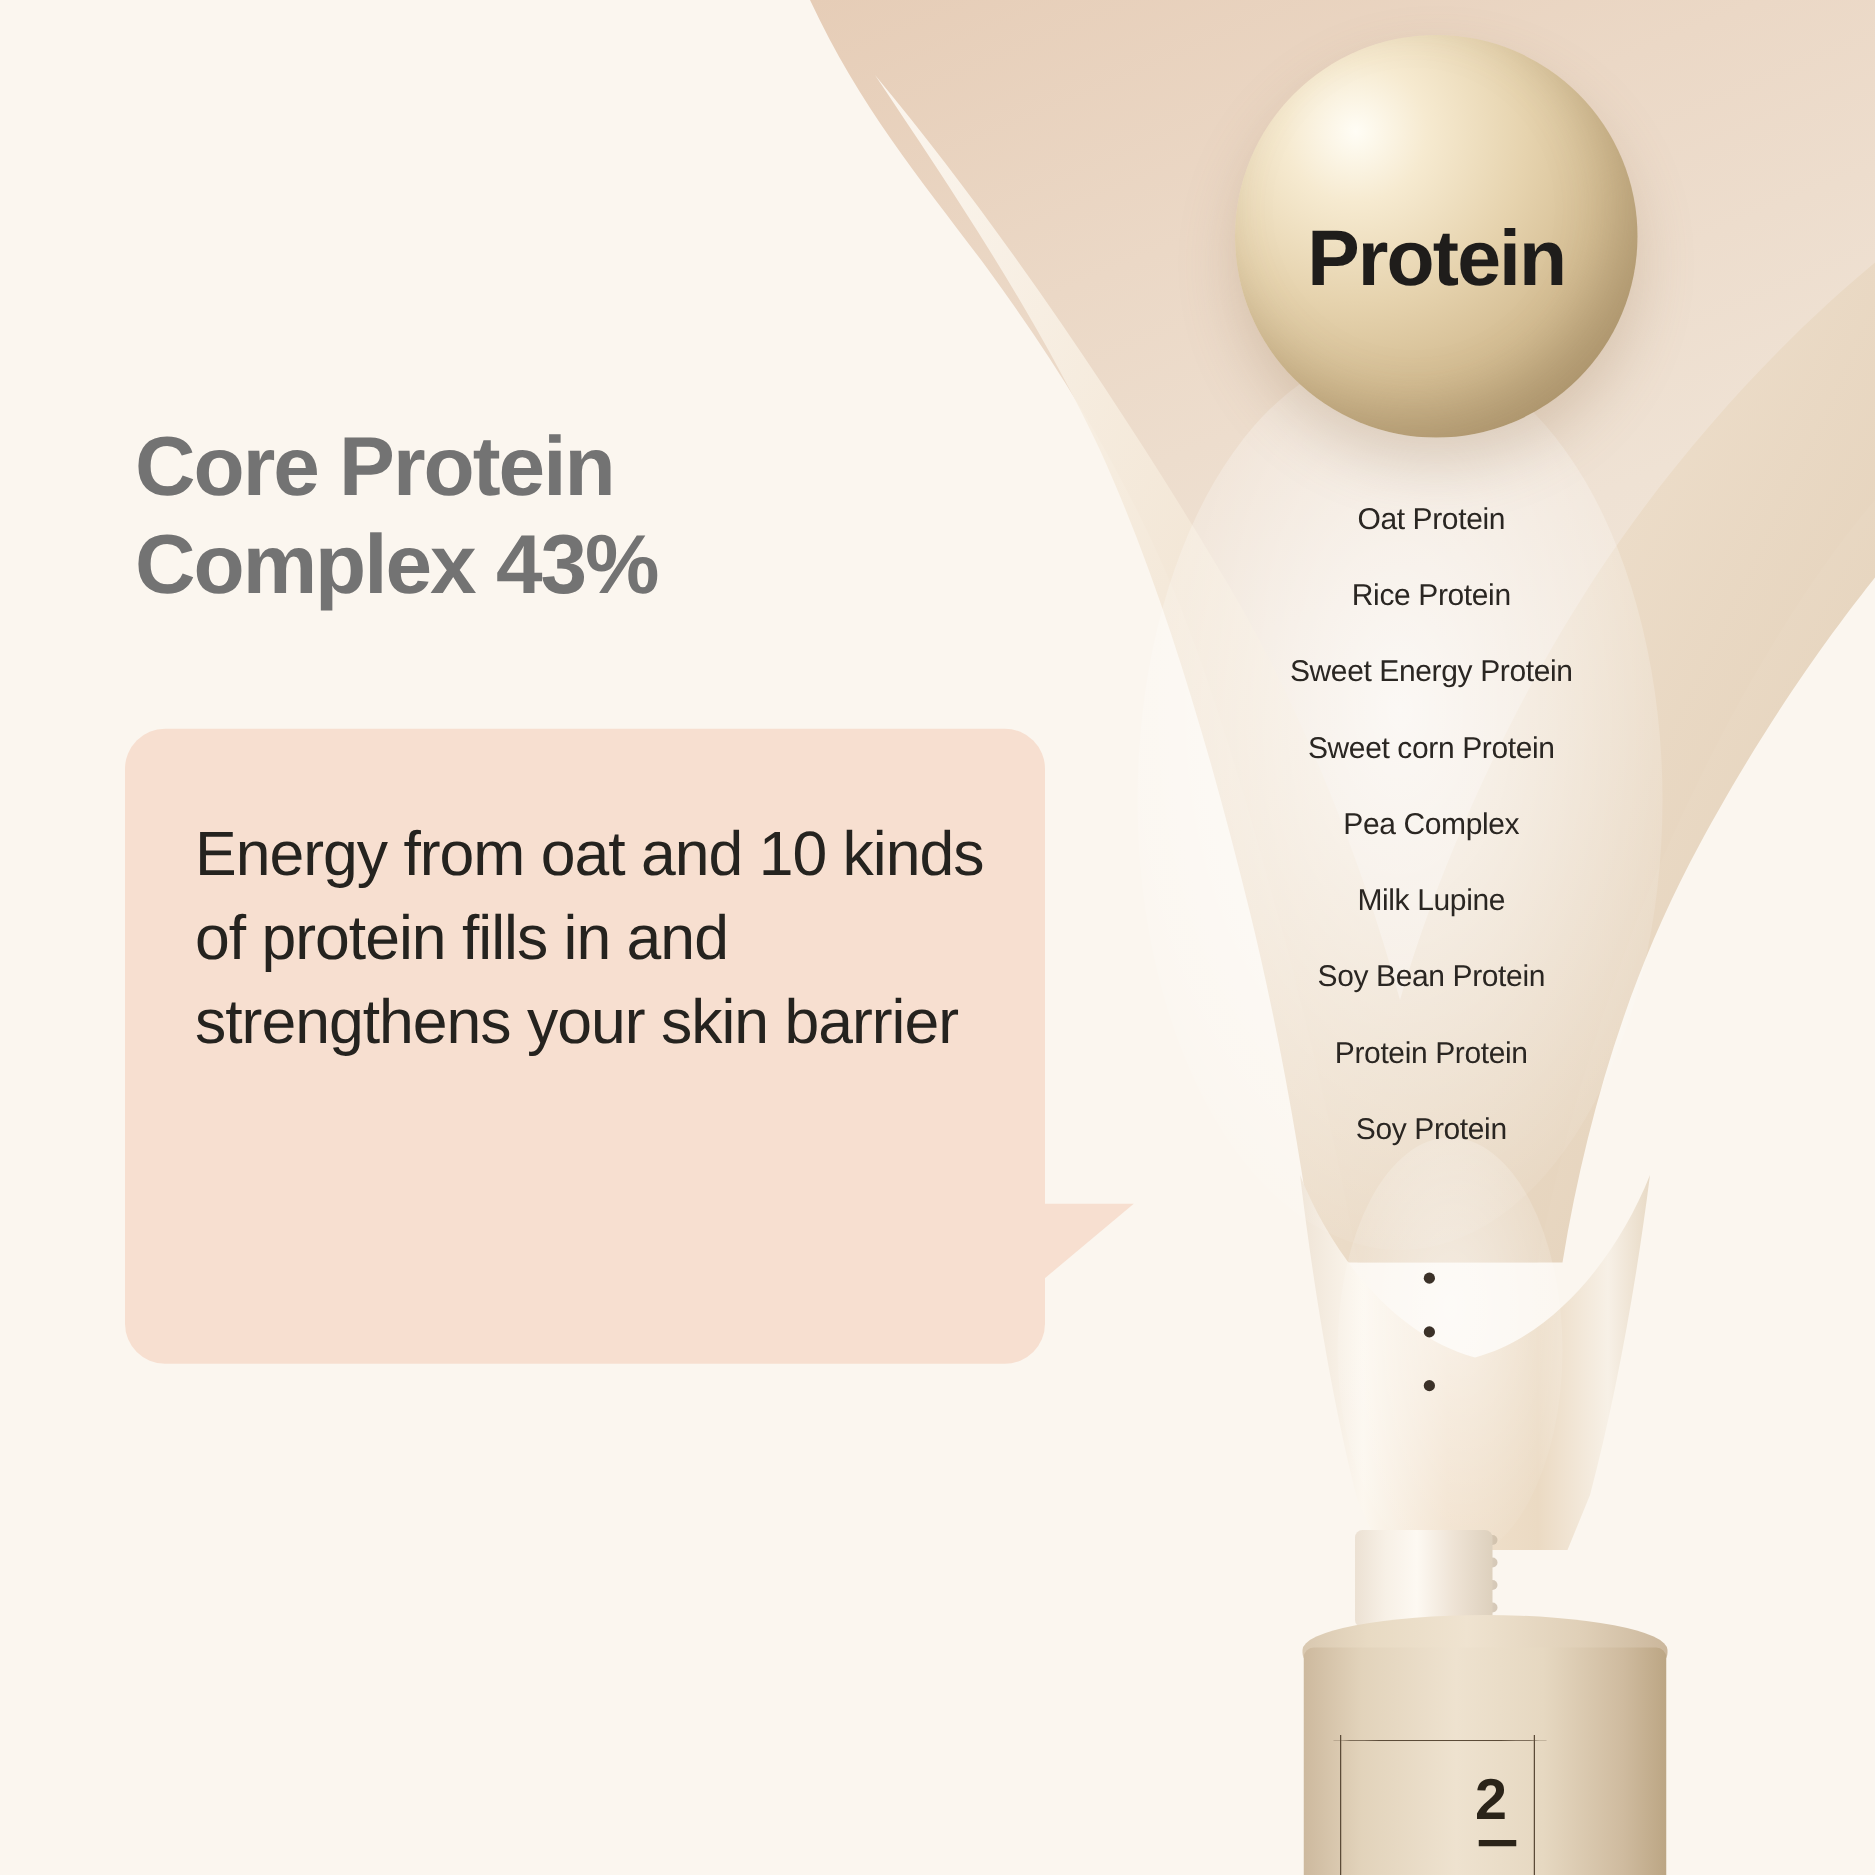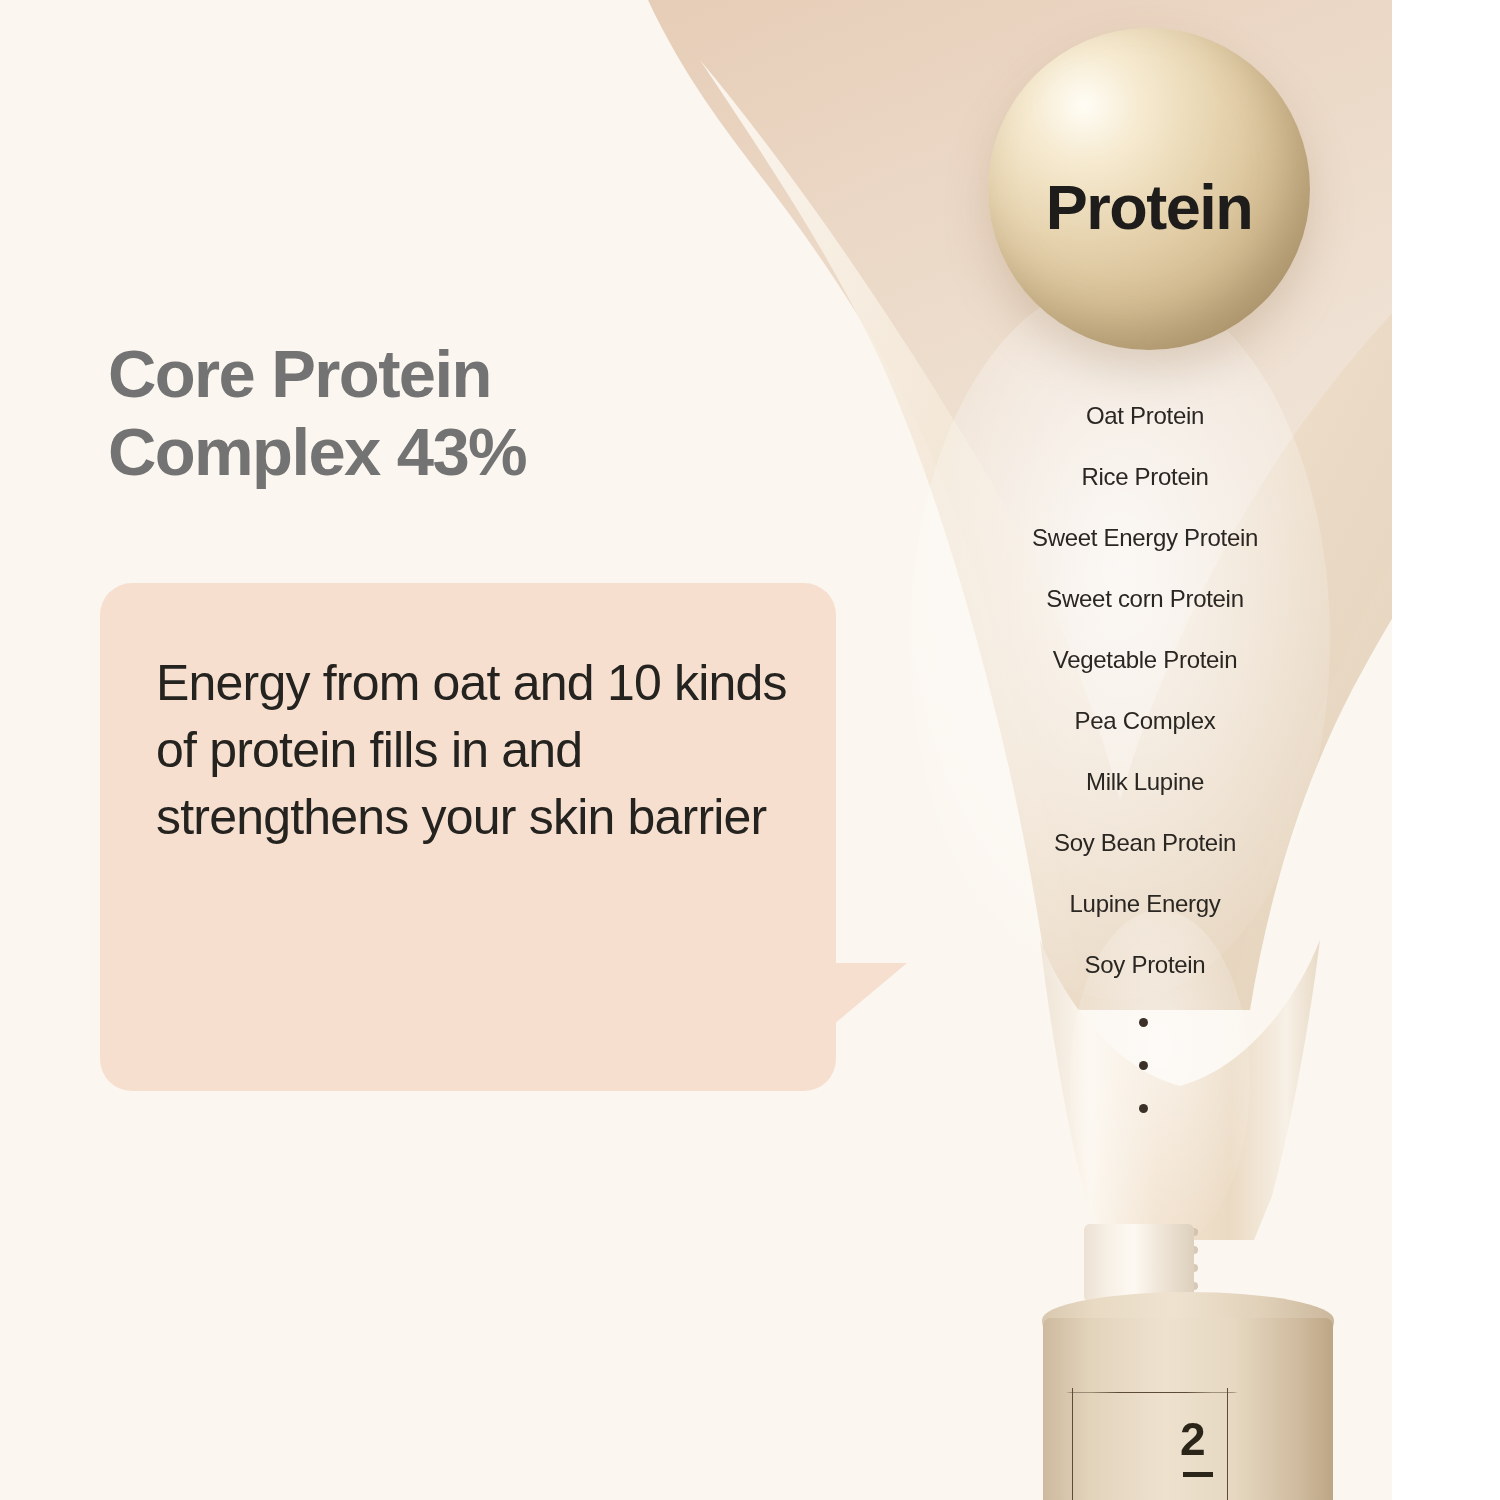--- a/index.html
+++ b/index.html
@@ -3,21 +3,21 @@
 <meta charset="utf-8">
 <style>
   * { margin:0; padding:0; box-sizing:border-box; }
   html, body {
     width:1500px; height:1500px;
     overflow:hidden;
     font-family:"Liberation Sans", sans-serif;
   }
   #stage {
     position:relative;
-    width:1392px; height:1500px;
+    width:1500px; height:1500px;
     background:#FBF6EF;
     overflow:hidden;
   }
 
   
   #splash-svg {
     position:absolute; inset:0;
     width:1500px; height:1500px;
     pointer-events:none;
   }
@@ -238,25 +238,24 @@
 
   <div id="bubble"></div>
   <div id="bubble-tail"></div>
   <div id="bubble-text"><b>Energy from oat</b><span> and </span><b>10 kinds of protein</b><span> fills in and strengthens your skin barrier</span></div>
 
   <div id="protein-list">
       <div class="protein-item">Oat Protein</div>
       <div class="protein-item">Rice Protein</div>
       <div class="protein-item">Sweet Energy Protein</div>
       <div class="protein-item">Sweet corn Protein</div>
-      <div class="protein-item">Vegetable Protein</div>
       <div class="protein-item">Pea Complex</div>
       <div class="protein-item">Milk Lupine</div>
       <div class="protein-item">Soy Bean Protein</div>
-      <div class="protein-item">Lupine Energy</div>
+      <div class="protein-item">Protein Protein</div>
       <div class="protein-item">Soy Protein</div>
     </div>
 
   <div id="ellipsis">
     <div class="dot"></div>
     <div class="dot"></div>
     <div class="dot"></div>
   </div>
 
   <div id="bottle">

